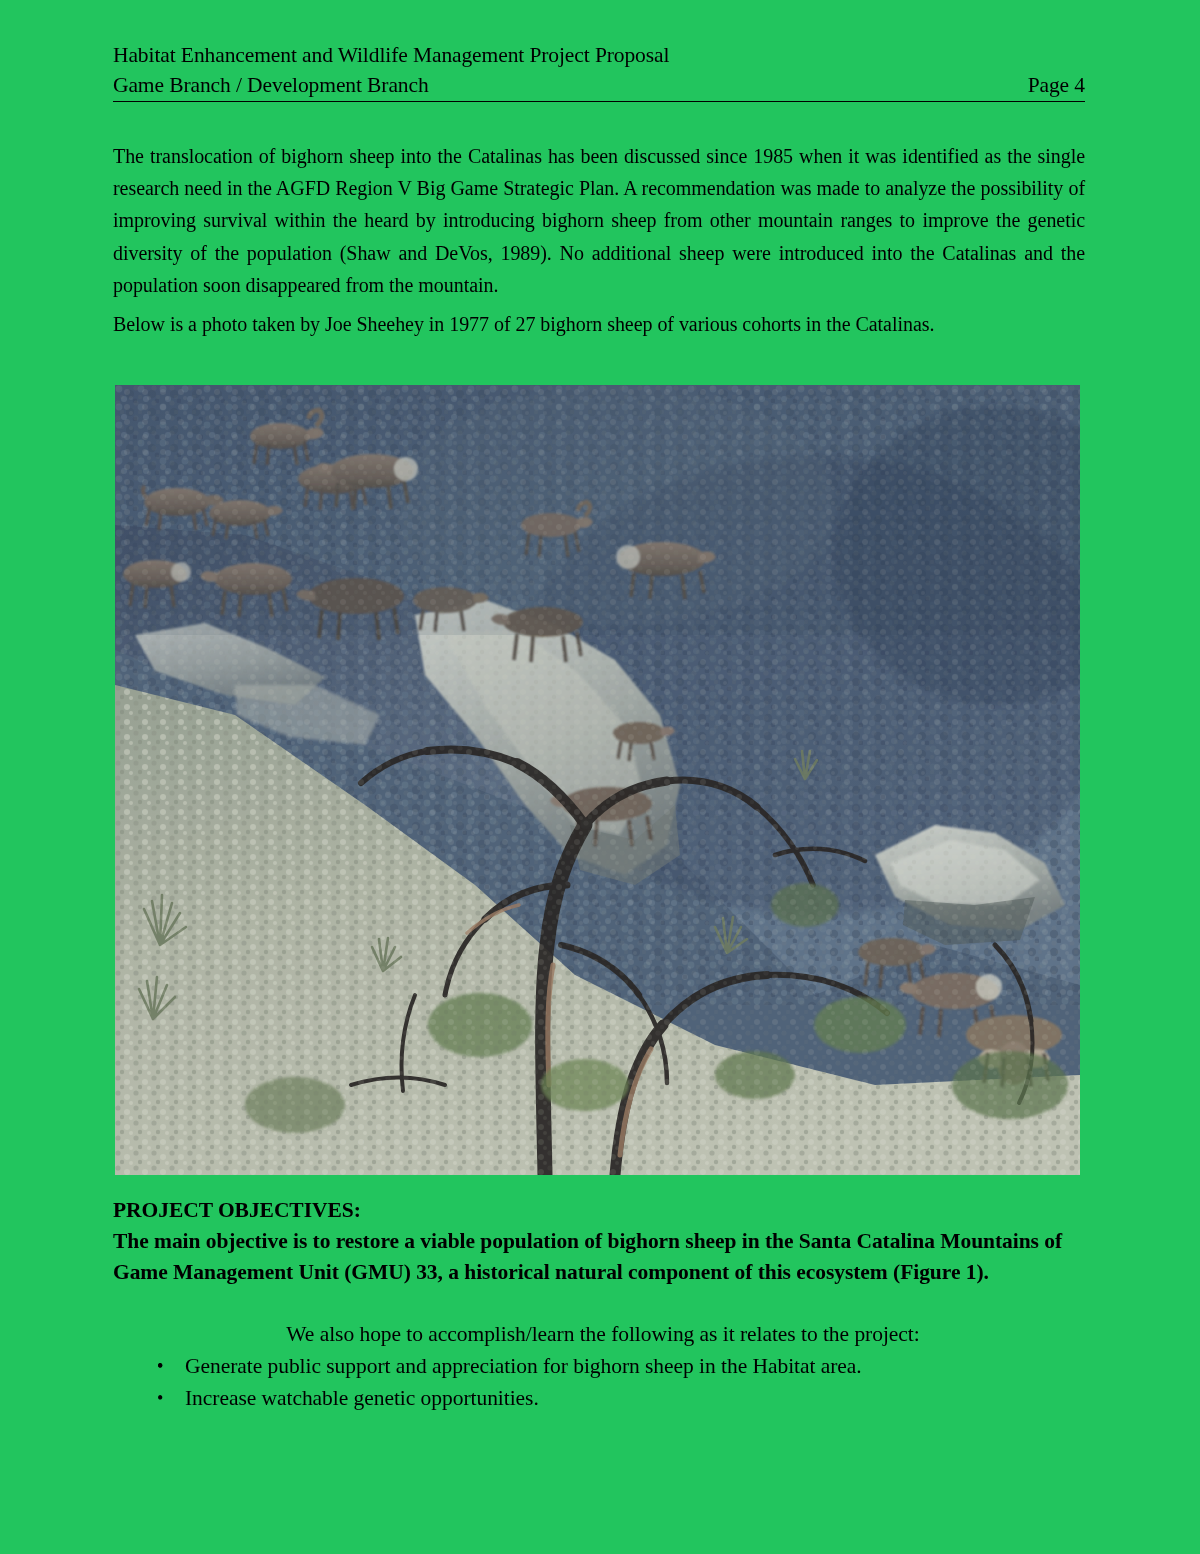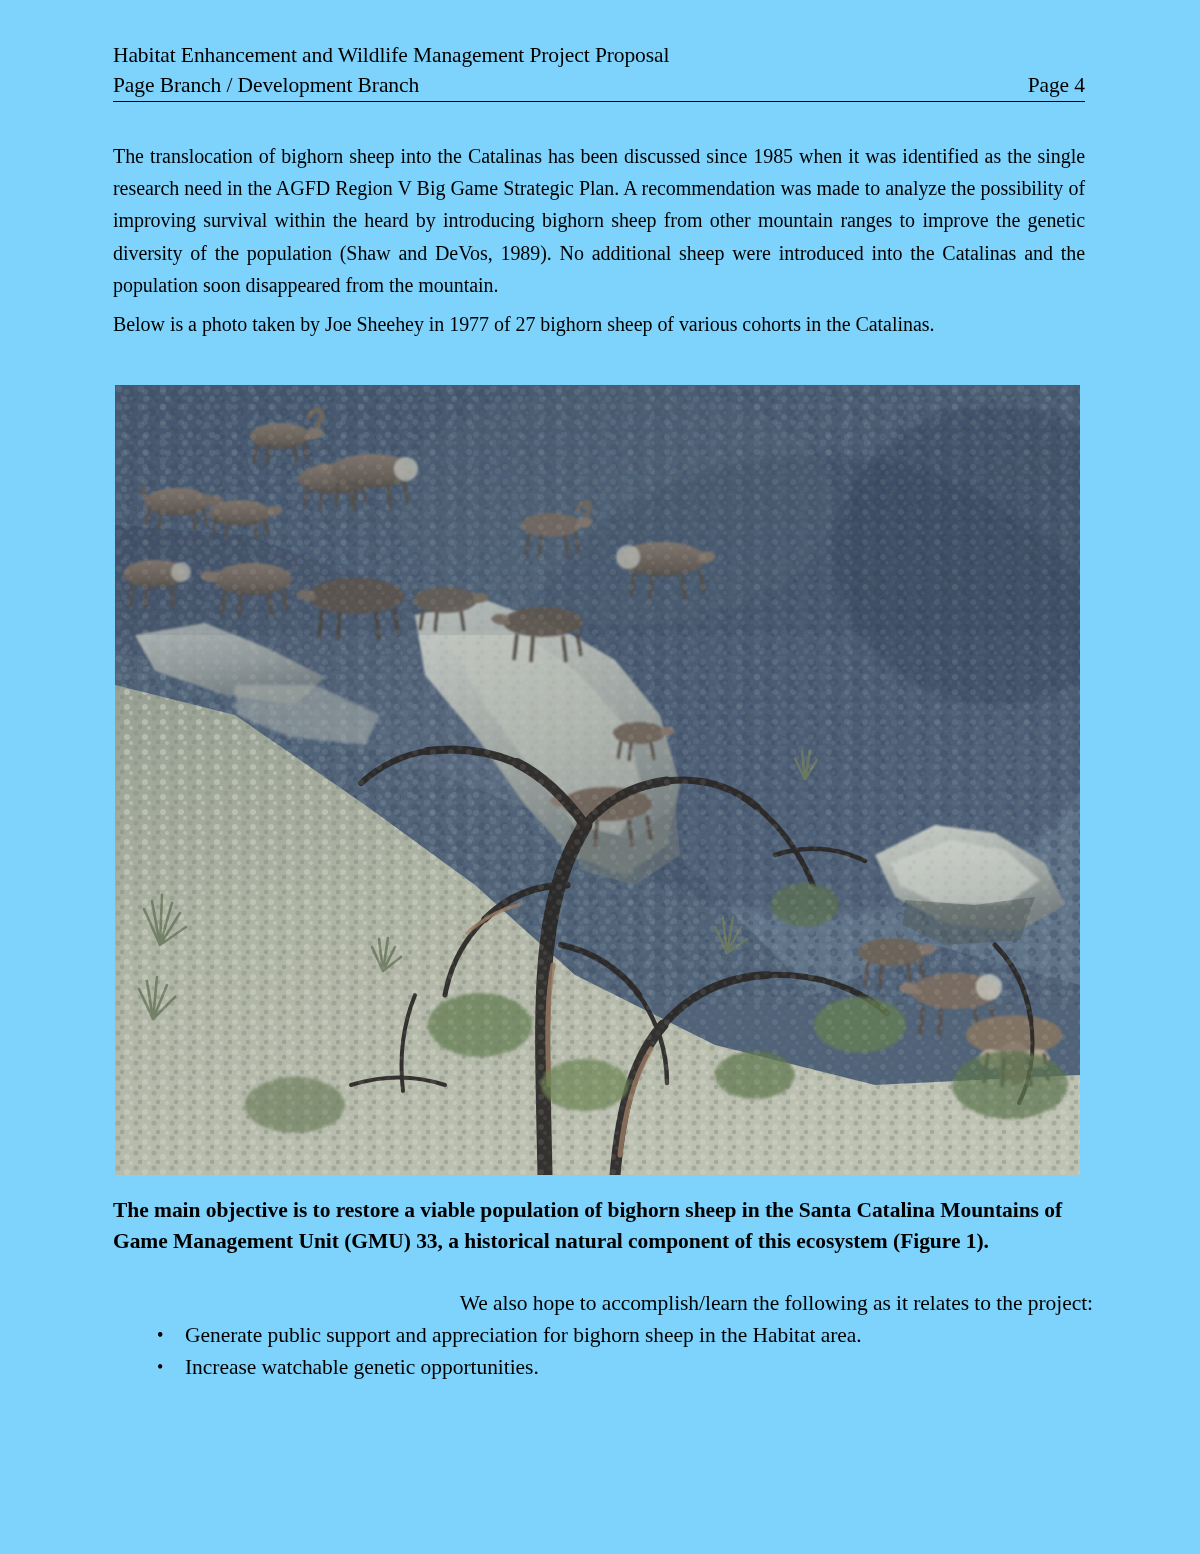--- a/index.html
+++ b/index.html
@@ -4,21 +4,21 @@
 <style>
   html, body {
     margin: 0;
     padding: 0;
     background: #ffffff;
   }
   .page {
     position: relative;
     width: 1200px;
     height: 1554px;
-    background: #7dd3fc;
+    background: #22c55e;
     font-family: "Liberation Serif", "DejaVu Serif", serif;
     color: #000000;
     overflow: hidden;
   }
 
   
   .header {
     position: absolute;
     left: 113px;
     top: 40px;
@@ -63,21 +63,21 @@
     font-weight: bold;
     font-size: 21.5px;
     line-height: 31px;
   }
   .objectives-sub {
     text-align: left;
     font-weight: bold;
   }
   .also-hope {
     margin-top: 31px;
-    text-align: right;
+    text-align: center;
   }
   ul.objectives-list {
     list-style: none;
     margin: 0;
     padding: 0;
   }
   ul.objectives-list li {
     position: relative;
     padding-left: 72px;
     text-align: justify;
@@ -109,21 +109,21 @@
 <body>
 
 <div class="page">
 
   <div class="header">
     <div class="header-line">
       <span>Habitat Enhancement and Wildlife Management Project Proposal</span>
       <span></span>
     </div>
     <div class="header-line">
-      <span>Page Branch / Development Branch</span>
+      <span>Game Branch / Development Branch</span>
       <span>Page 4</span>
     </div>
     <div class="header-rule"></div>
   </div>
 
   <div class="body-text para-intro">The translocation of bighorn sheep into the Catalinas has been discussed since 1985 when it was identified as the single research need in the AGFD Region V Big Game Strategic Plan. A recommendation was made to analyze the possibility of improving survival within the heard by introducing bighorn sheep from other mountain ranges to improve the genetic diversity of the population (Shaw and DeVos, 1989).  No additional sheep were introduced into the Catalinas and the population soon disappeared from the mountain.</div>
 
   <div class="body-text para-photo">Below is a photo taken by Joe Sheehey in 1977 of 27 bighorn sheep of various cohorts in the Catalinas.</div>
 
   <div class="photo">
@@ -383,20 +383,21 @@
       <g opacity="0.22">
         <rect x="0" y="0" width="965" height="790" fill="url(#pGrass)"></rect>
       </g>
 
       <rect x="0" y="0" width="965" height="790" fill="#7f92a3" opacity="0.07"></rect>
       <rect x="0" y="0" width="965" height="250" fill="#2f3e56" opacity="0.12"></rect>
     </svg>
   </div>
 
   <div class="objectives-block">
+    <div class="objectives-heading">PROJECT OBJECTIVES:</div>
     <div class="objectives-sub">The main objective is to restore a viable population of bighorn sheep in the Santa Catalina Mountains of Game Management Unit (GMU) 33, a historical natural component of this ecosystem (Figure 1).</div>
     <div class="also-hope">We also hope to accomplish/learn the following as it relates to the project:</div>
     <ul class="objectives-list">
       <li>
         <span class="bullet">•</span>
       </li>
       <li class="no-justify">
         <span class="bullet">•</span>
         <span>Generate public support and appreciation for bighorn sheep in the Habitat area.</span>
       </li>

